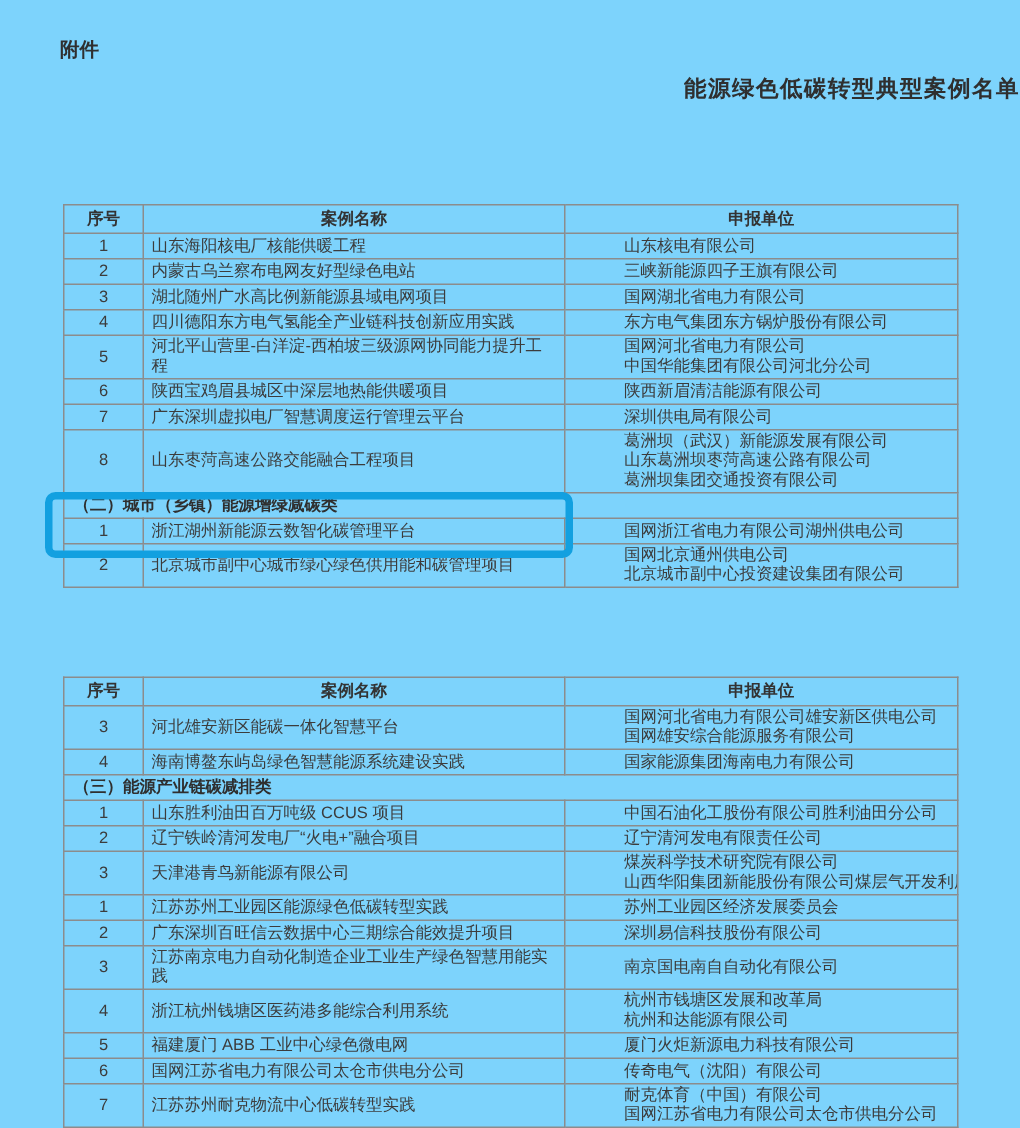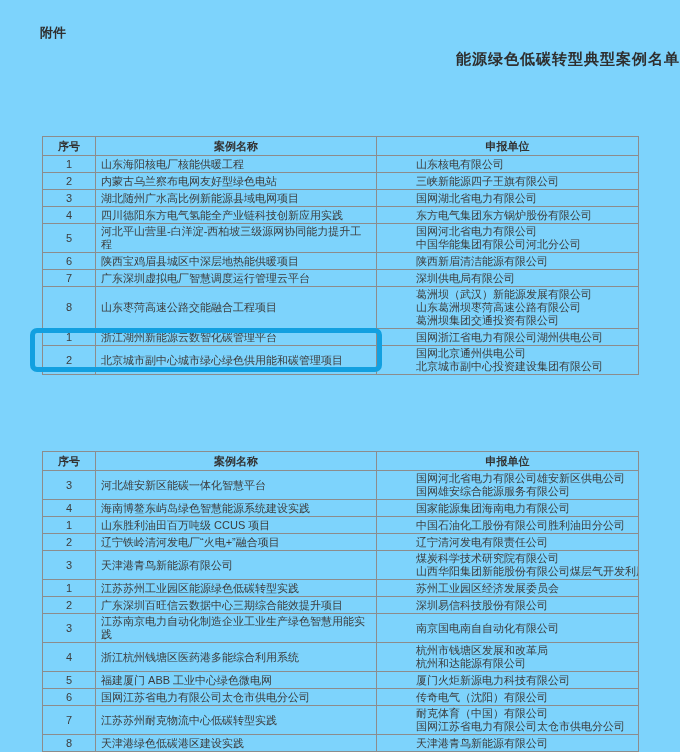--- a/index.html
+++ b/index.html
@@ -118,20 +118,23 @@
           </tr>
           <tr>
             <td class="no">8</td>
             <td class="name">山东枣菏高速公路交能融合工程项目</td>
             <td class="units">
               <div class="unit-line">葛洲坝（武汉）新能源发展有限公司</div>
               <div class="unit-line">山东葛洲坝枣菏高速公路有限公司</div>
               <div class="unit-line">葛洲坝集团交通投资有限公司</div>
             </td>
           </tr>
+          <tr class="section-row">
+            <td colspan="3">（二）城市（乡镇）能源增绿减碳类</td>
+          </tr>
           <tr>
             <td class="no">1</td>
             <td class="name">浙江湖州新能源云数智化碳管理平台</td>
             <td class="units">
               <div class="unit-line">国网浙江省电力有限公司湖州供电公司</div>
             </td>
           </tr>
           <tr class="hl">
             <td class="no">2</td>
             <td class="name">北京城市副中心城市绿心绿色供用能和碳管理项目</td>
@@ -166,20 +169,23 @@
               <div class="unit-line">国网雄安综合能源服务有限公司</div>
             </td>
           </tr>
           <tr>
             <td class="no">4</td>
             <td class="name">海南博鳌东屿岛绿色智慧能源系统建设实践</td>
             <td class="units">
               <div class="unit-line">国家能源集团海南电力有限公司</div>
             </td>
           </tr>
+          <tr class="section-row">
+            <td colspan="3">（三）能源产业链碳减排类</td>
+          </tr>
           <tr>
             <td class="no">1</td>
             <td class="name">山东胜利油田百万吨级 CCUS 项目</td>
             <td class="units">
               <div class="unit-line">中国石油化工股份有限公司胜利油田分公司</div>
             </td>
           </tr>
           <tr>
             <td class="no">2</td>
             <td class="name">辽宁铁岭清河发电厂“火电+”融合项目</td>

